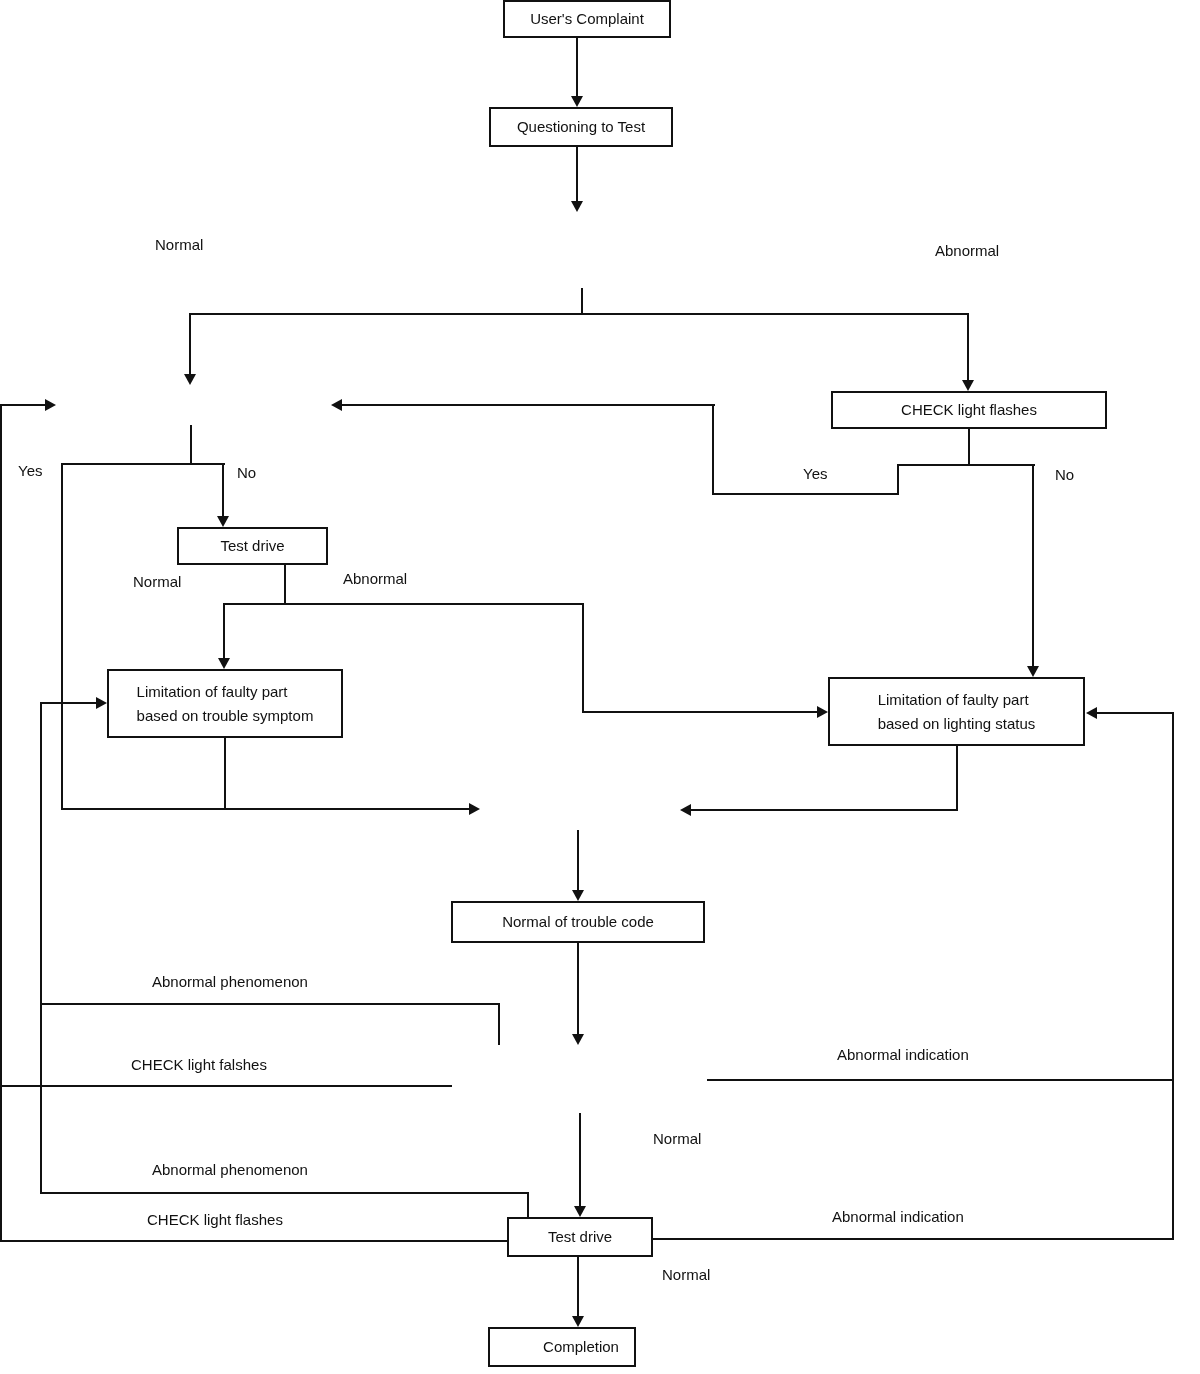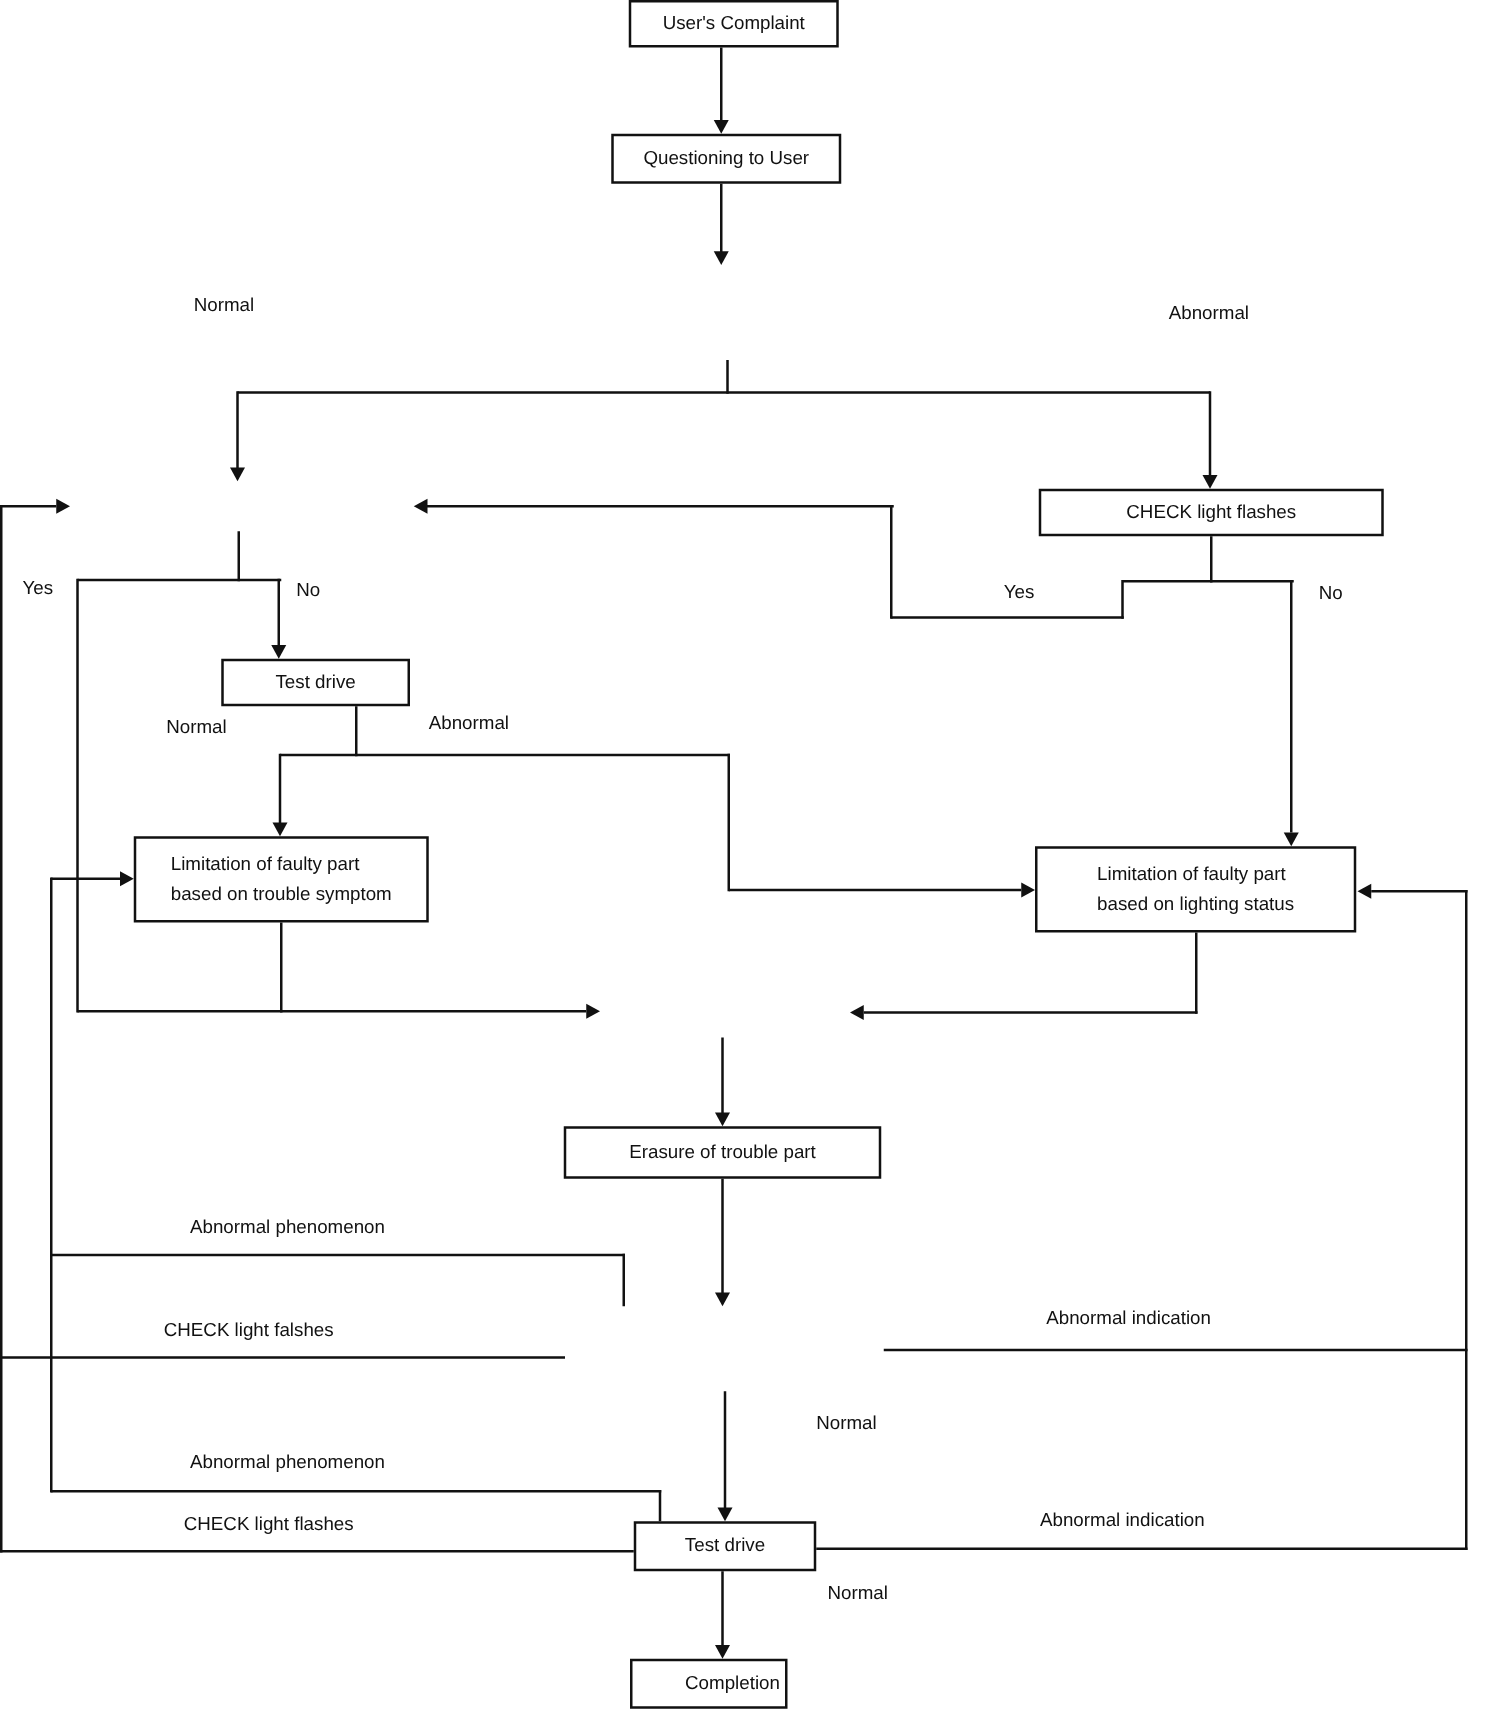--- a/index.html
+++ b/index.html
@@ -22,43 +22,43 @@
 </style>
 </head>
 <body>
 
 <div id="canvas">
 
   <div class="box" style="left:503px;top:0px;width:168px;height:38px;">
     <span>User's Complaint</span>
   </div>
   <div class="box" style="left:489px;top:107px;width:184px;height:40px;">
-    <span>Questioning to User</span>
+    <span>Questioning to Test</span>
   </div>
   <div class="box" style="left:831px;top:391px;width:276px;height:38px;">
     <span>CHECK light flashes</span>
   </div>
   <div class="box" style="left:177px;top:527px;width:151px;height:38px;">
     <span>Test drive</span>
   </div>
   <div class="box" style="left:107px;top:669px;width:236px;height:69px;">
     <span class="multi">Limitation of faulty part
 based on trouble symptom</span>
   </div>
   <div class="box" style="left:828px;top:677px;width:257px;height:69px;">
     <span class="multi">Limitation of faulty part
 based on lighting status</span>
   </div>
   <div class="box" style="left:451px;top:901px;width:254px;height:42px;">
-    <span>Erasure of trouble part</span>
+    <span>Normal of trouble code</span>
   </div>
   <div class="box" style="left:507px;top:1217px;width:146px;height:40px;">
     <span>Test drive</span>
   </div>
-  <div class="box" style="left:504px;top:1327px;width:126px;height:40px;padding-left:38px;">
+  <div class="box" style="left:488px;top:1327px;width:148px;height:40px;padding-left:38px;">
     <span>Completion</span>
   </div>
 
   <div class="lbl" style="left:155px;top:236px;">Normal</div>
   <div class="lbl" style="left:935px;top:242px;">Abnormal</div>
   <div class="lbl" style="left:18px;top:462px;">Yes</div>
   <div class="lbl" style="left:237px;top:464px;">No</div>
   <div class="lbl" style="left:803px;top:465px;">Yes</div>
   <div class="lbl" style="left:1055px;top:466px;">No</div>
   <div class="lbl" style="left:133px;top:573px;">Normal</div>

